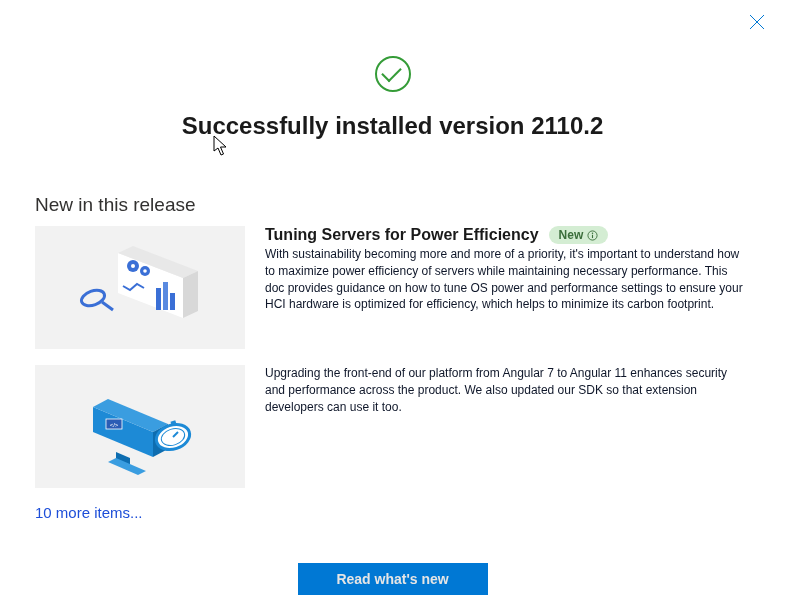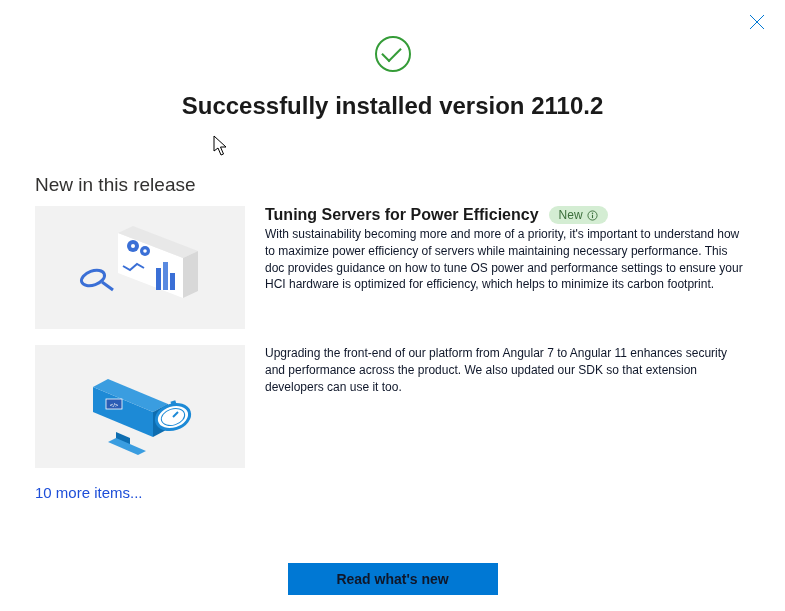--- a/index.html
+++ b/index.html
@@ -24,21 +24,21 @@
       height: 20px;
       cursor: pointer;
       color: #0078d4;
     }
     .close-btn svg {
       width: 16px;
       height: 16px;
     }
     .header-area {
       text-align: center;
-      padding-top: 36px;
+      padding-top: 56px;
     }
     .check-icon {
       display: inline-block;
       width: 36px;
       height: 36px;
       border: 2.5px solid #359c38;
       border-radius: 50%;
       position: relative;
     }
     .check-icon::after {
@@ -113,20 +113,21 @@
       display: inline-flex;
       align-items: center;
       gap: 4px;
       font-size: 12px;
       padding: 2px 10px;
       border-radius: 12px;
     }
     .badge-new {
       background: #d4edd3;
       color: #3b6e3b;
+      font-weight: bold;
     }
     .badge-improvement {
       background: #f7d5da;
       color: #8a4a54;
     }
     .badge svg {
       width: 11px;
       height: 11px;
     }
     .item-desc {
@@ -142,26 +143,26 @@
     }
     .footer {
       position: absolute;
       bottom: 16px;
       left: 0;
       right: 0;
       text-align: center;
     }
     .primary-btn {
       background: #0078d4;
-      color: #0f172a;
+      color: #e5e5e5;
       border: none;
       font-size: 14px;
       font-weight: 600;
       padding: 8px 0;
-      width: 210px;
+      width: 190px;
       cursor: pointer;
       font-family: inherit;
     }
   </style>
 </head>
 <body>
 
 <div class="close-btn">
   <svg viewBox="0 0 16 16">
     <line x1="1" y1="1" x2="15" y2="15" stroke="#0078d4" stroke-width="1"></line>

